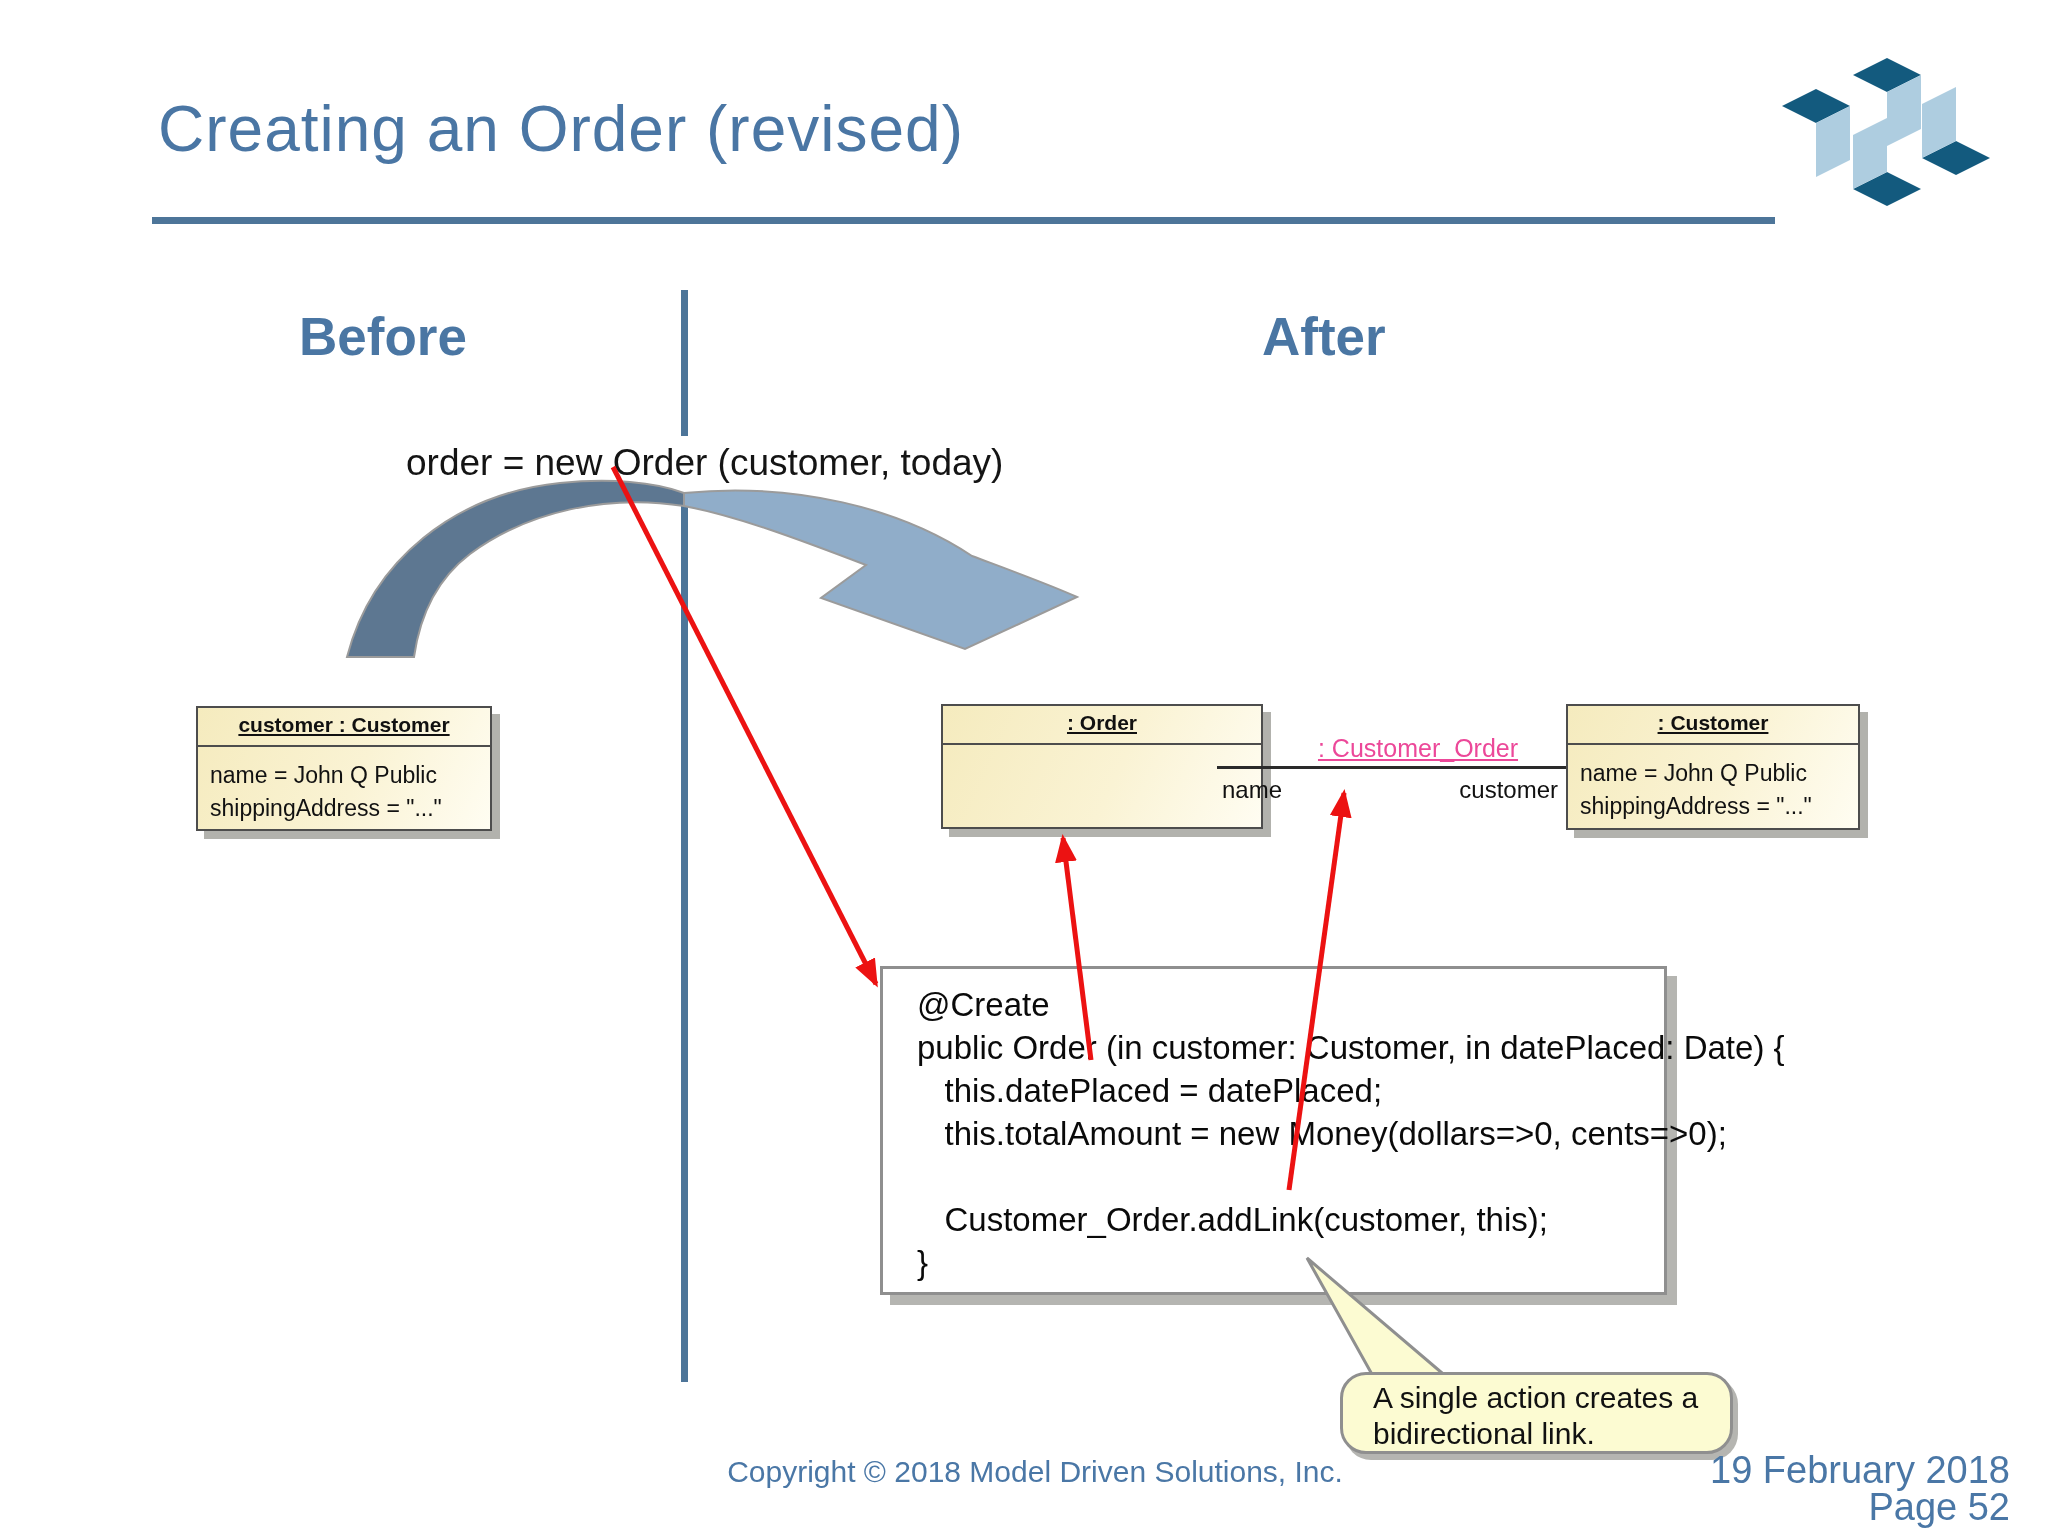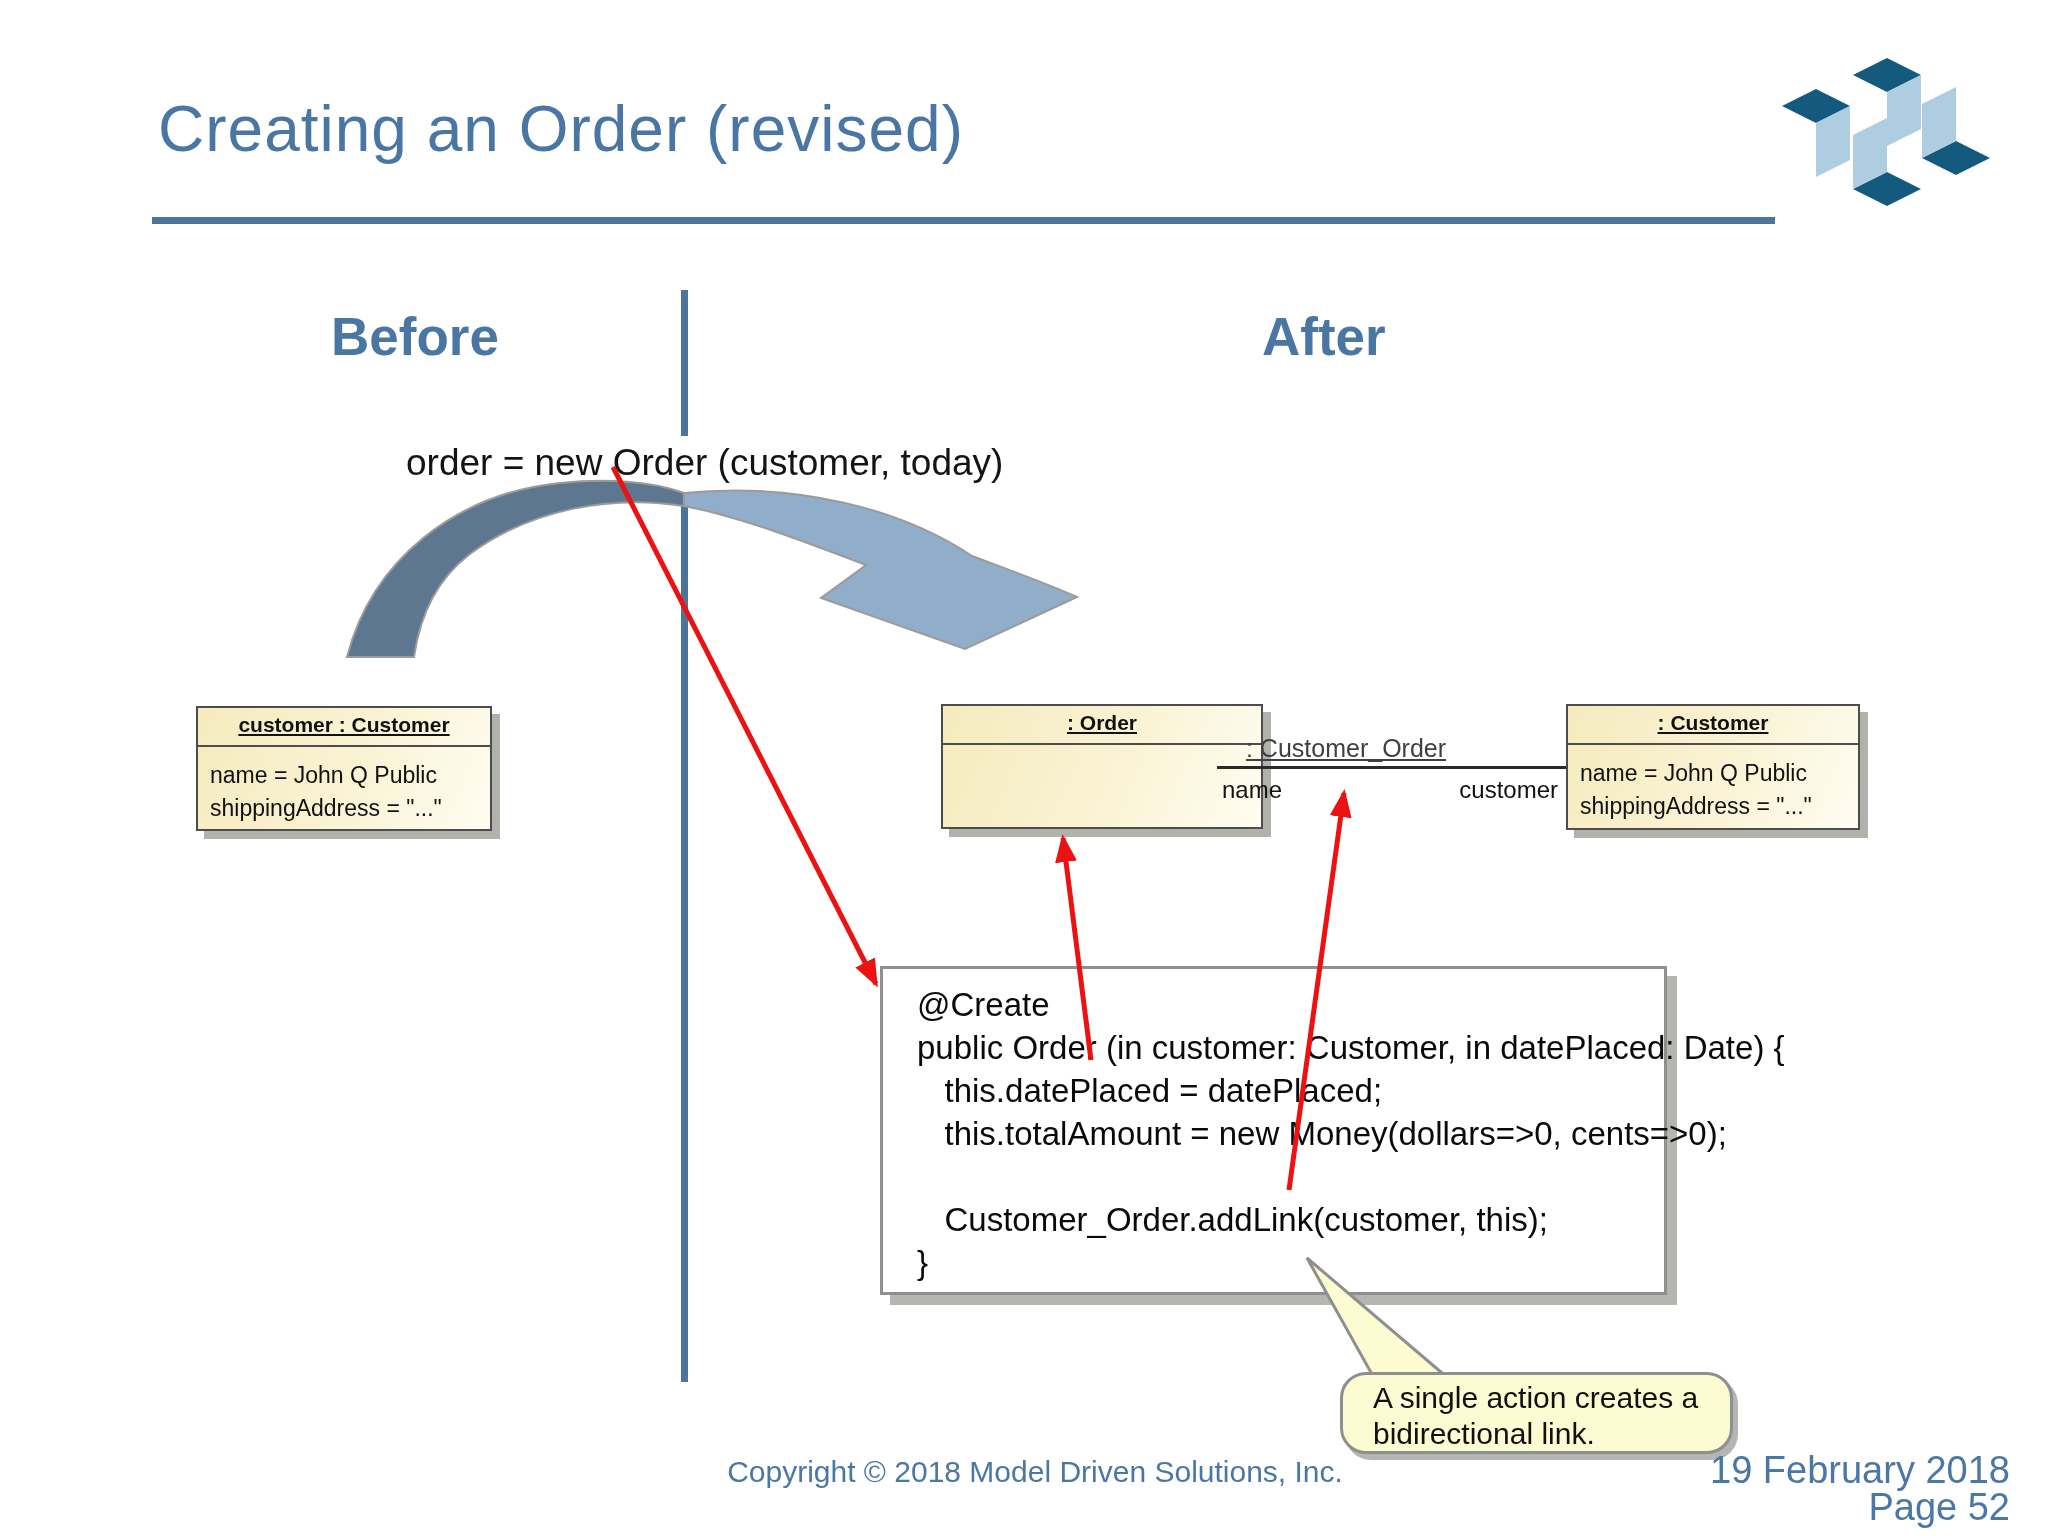--- a/index.html
+++ b/index.html
@@ -7,42 +7,42 @@
        font-family:"Liberation Sans",sans-serif;}
   .abs{position:absolute;}
 
   
   .title{left:158px;top:92px;font-size:64px;color:#4a76a4;letter-spacing:1px;}
   .title-rule{left:152px;top:217px;width:1623px;height:7px;background:#4d7599;}
   .logo{left:1779px;top:35px;}
 
   
   .col-head{font-size:53px;font-weight:bold;color:#4a76a3;}
-  .before{left:299px;top:306px;margin-left:32px;}
+  .before{left:299px;top:306px;}
   .after{left:1262px;top:306px;}
   .divider{left:681px;top:290px;width:7px;height:1092px;background:#4d7599;}
 
   .call-text{left:396px;top:436px;font-size:37px;color:#141414;background:#ffffff;
              padding:6px 10px 8px 10px;}
 
   
   .uml-box{border:2px solid #4d4d4d;box-shadow:8px 8px 0 #b2b2ad;
            background:linear-gradient(115deg,#f5ebbe 0%,#faf3d4 55%,#fffdf2 100%);
            box-sizing:border-box;}
   .uml-head{font-size:21px;font-weight:bold;text-decoration:underline;text-align:center;
             color:#111;padding-top:5px;height:32px;border-bottom:2px solid #4d4d4d;}
   .uml-body{padding:12px 12px 0 12px;font-size:23px;line-height:33px;color:#111;}
   .box-cust-before{left:196px;top:706px;width:296px;height:125px;}
   .box-order{left:893px;top:704px;width:322px;height:125px;margin-left:48px;}
   .box-cust-after{left:1566px;top:704px;width:294px;height:126px;}
 
   
   .assoc-line{left:1217px;top:766px;width:349px;height:3px;background:#2a2a2a;}
-  .assoc-label{left:1196px;top:734px;width:300px;text-align:center;font-size:25px;
-               color:#404040;text-decoration:underline;}
+  .assoc-label{left:1268px;top:734px;width:300px;text-align:center;font-size:25px;
+               color:#ec4899;text-decoration:underline;}
   .role-order{left:1222px;top:776px;font-size:24px;color:#111;}
   .role-customer{left:1458px;top:776px;width:100px;text-align:right;font-size:24px;color:#111;}
 
   
   .code-box{left:880px;top:966px;width:787px;height:329px;background:#ffffff;
             border:3px solid #8f8f8f;box-shadow:10px 10px 0 #b5b5b1;box-sizing:border-box;
             padding:14px 0 0 34px;}
   .code-text{font-family:"Liberation Sans",sans-serif;font-size:33px;line-height:43px;
              color:#0a0a0a;white-space:pre;}
 

